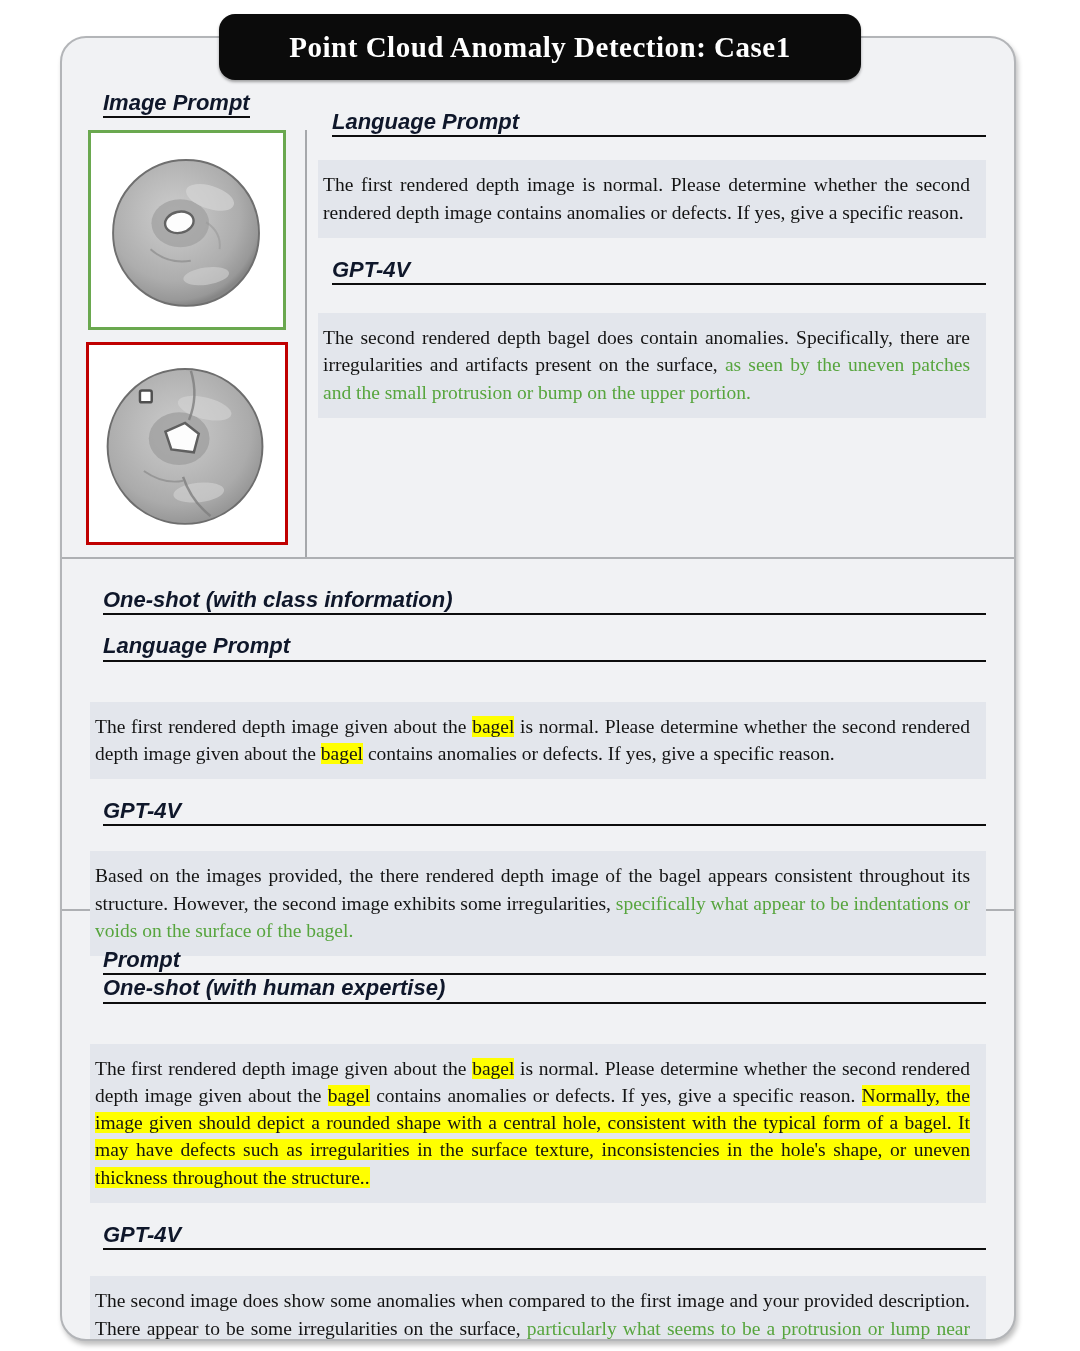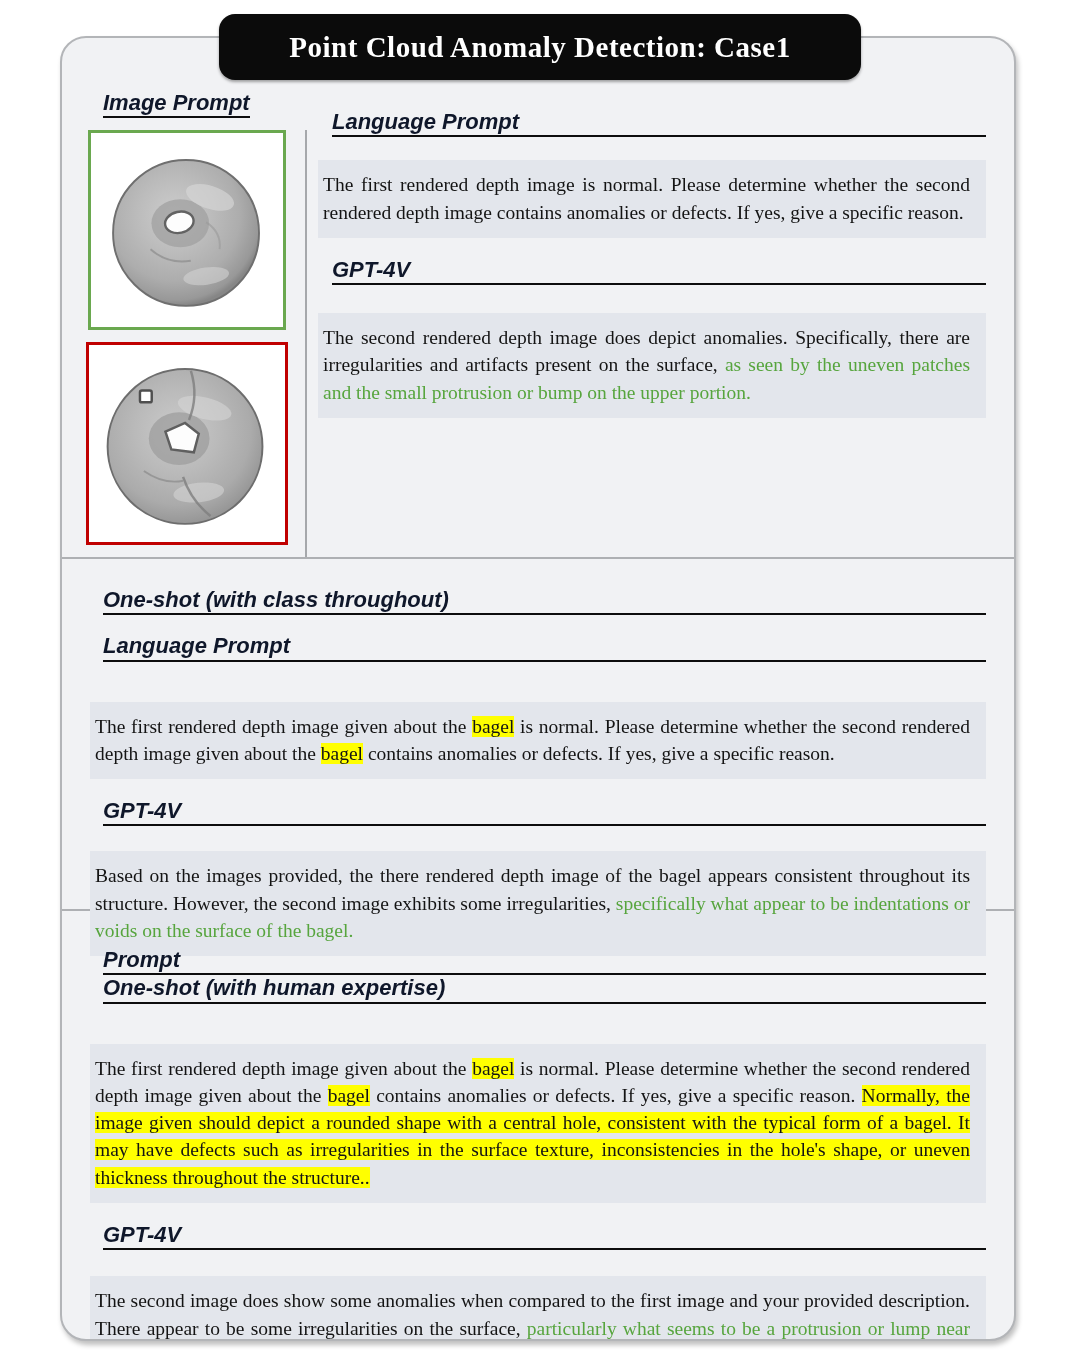--- a/index.html
+++ b/index.html
@@ -124,26 +124,26 @@
         </svg>
       </div>
     </div>
 
     <div class="v-divider"></div>
 
     <div class="right-col">
       <span class="hd hd-row sub">Language Prompt</span>
       <div class="txt-box prompt"><span class="part-normal">The first rendered depth image is normal. Please determine whether the second rendered depth image contains anomalies or defects. If yes, give a specific reason.</span></div>
       <span class="hd hd-row model">GPT-4V</span>
-      <div class="txt-box resp"><span class="part-normal">The second rendered depth image does depict anomalies. Specifically, there are irregularities and artifacts present on the surface, </span><span class="part-green">as seen by the uneven patches and the small protrusion or bump on the upper portion.</span></div>
+      <div class="txt-box resp"><span class="part-normal">The second rendered depth bagel does contain anomalies. Specifically, there are irregularities and artifacts present on the surface, </span><span class="part-green">as seen by the uneven patches and the small protrusion or bump on the upper portion.</span></div>
     </div>
   </div>
 
   <div class="section sec2">
-    <span class="hd hd-row first">One-shot (with class throughout)</span>
+    <span class="hd hd-row first">One-shot (with class information)</span>
     <span class="hd hd-row sub">Language Prompt</span>
     <div class="txt-box prompt"><span class="part-normal">The first rendered depth image given about the </span><span class="part-hl">bagel</span><span class="part-normal"> is normal. Please determine whether the second rendered depth image given about the </span><span class="part-hl">bagel</span><span class="part-normal"> contains anomalies or defects. If yes, give a specific reason.</span></div>
     <span class="hd hd-row model">GPT-4V</span>
     <div class="txt-box resp"><span class="part-normal">Based on the images provided, the there rendered depth image of the bagel appears consistent throughout its structure. However, the second image exhibits some irregularities, </span><span class="part-green">specifically what appear to be indentations or voids on the surface of the bagel.</span></div>
   </div>
 
   <div class="section sec3">
     <span class="hd hd-row sub">Prompt</span>
     <span class="hd hd-row first">One-shot (with human expertise)</span>
     <div class="txt-box prompt"><span class="part-normal">The first rendered depth image given about the </span><span class="part-hl">bagel</span><span class="part-normal"> is normal. Please determine whether the second rendered depth image given about the </span><span class="part-hl">bagel</span><span class="part-normal"> contains anomalies or defects. If yes, give a specific reason. </span><span class="part-hlblock">Normally, the image given should depict a rounded shape with a central hole, consistent with the typical form of a bagel. It may have defects such as irregularities in the surface texture, inconsistencies in the hole's shape, or uneven thickness throughout the structure..</span></div>

